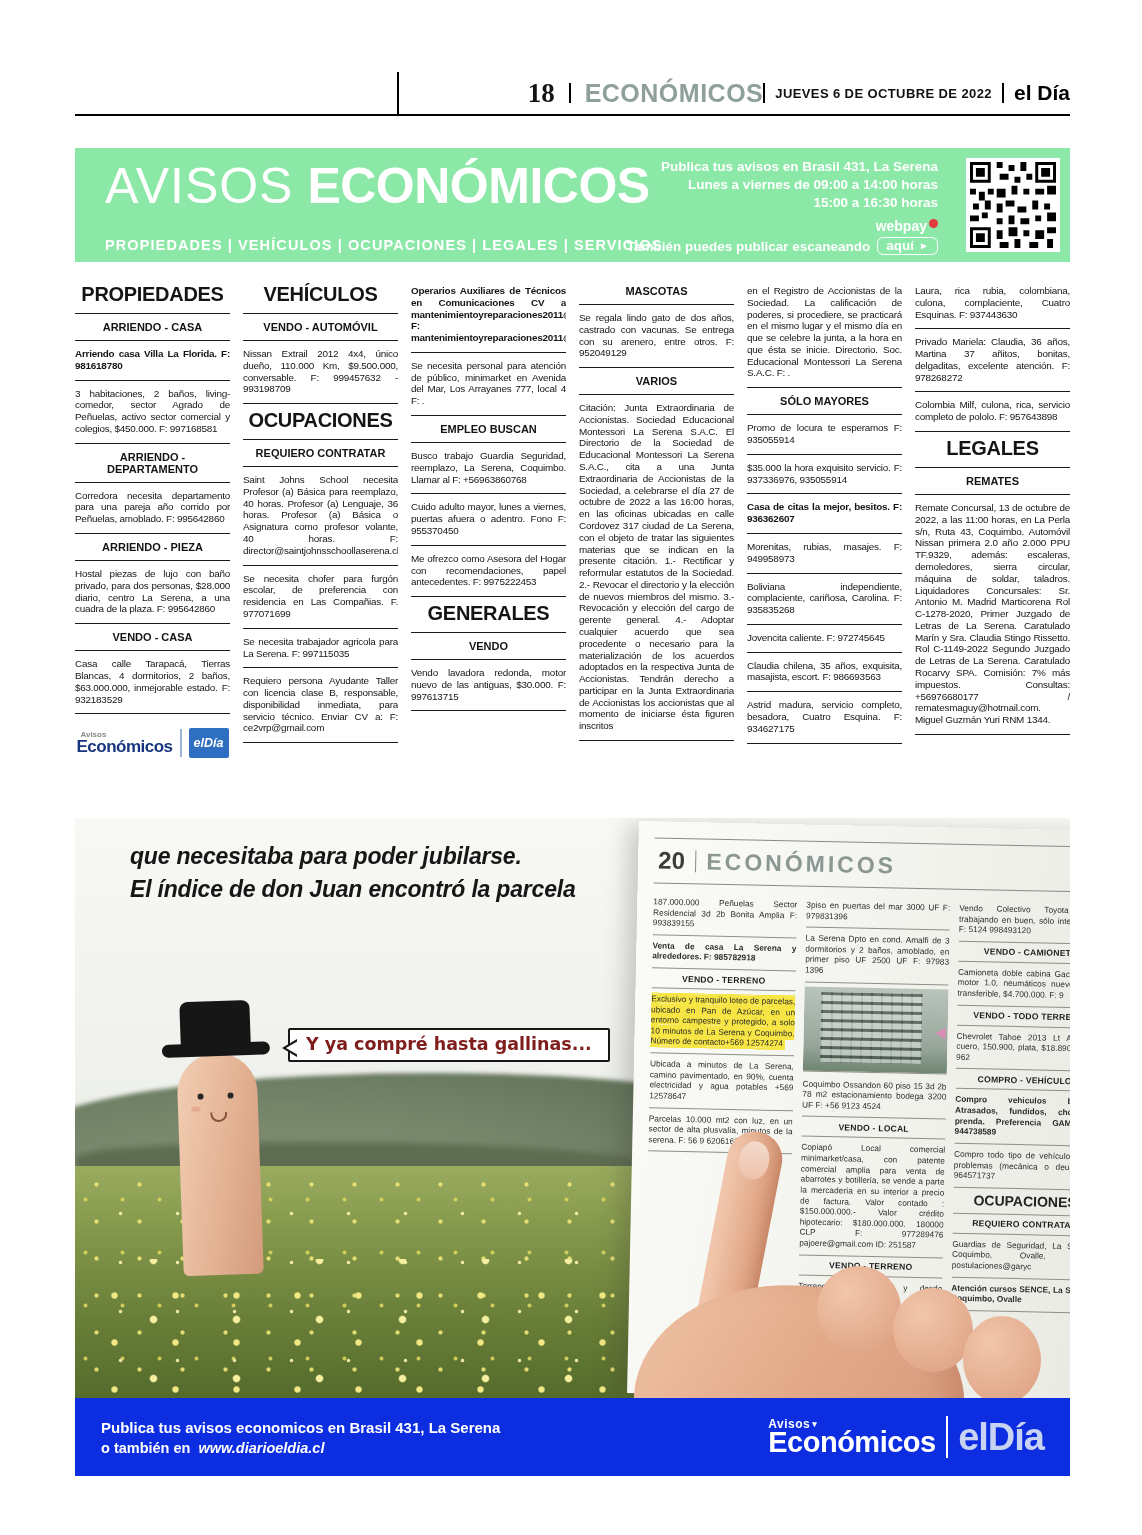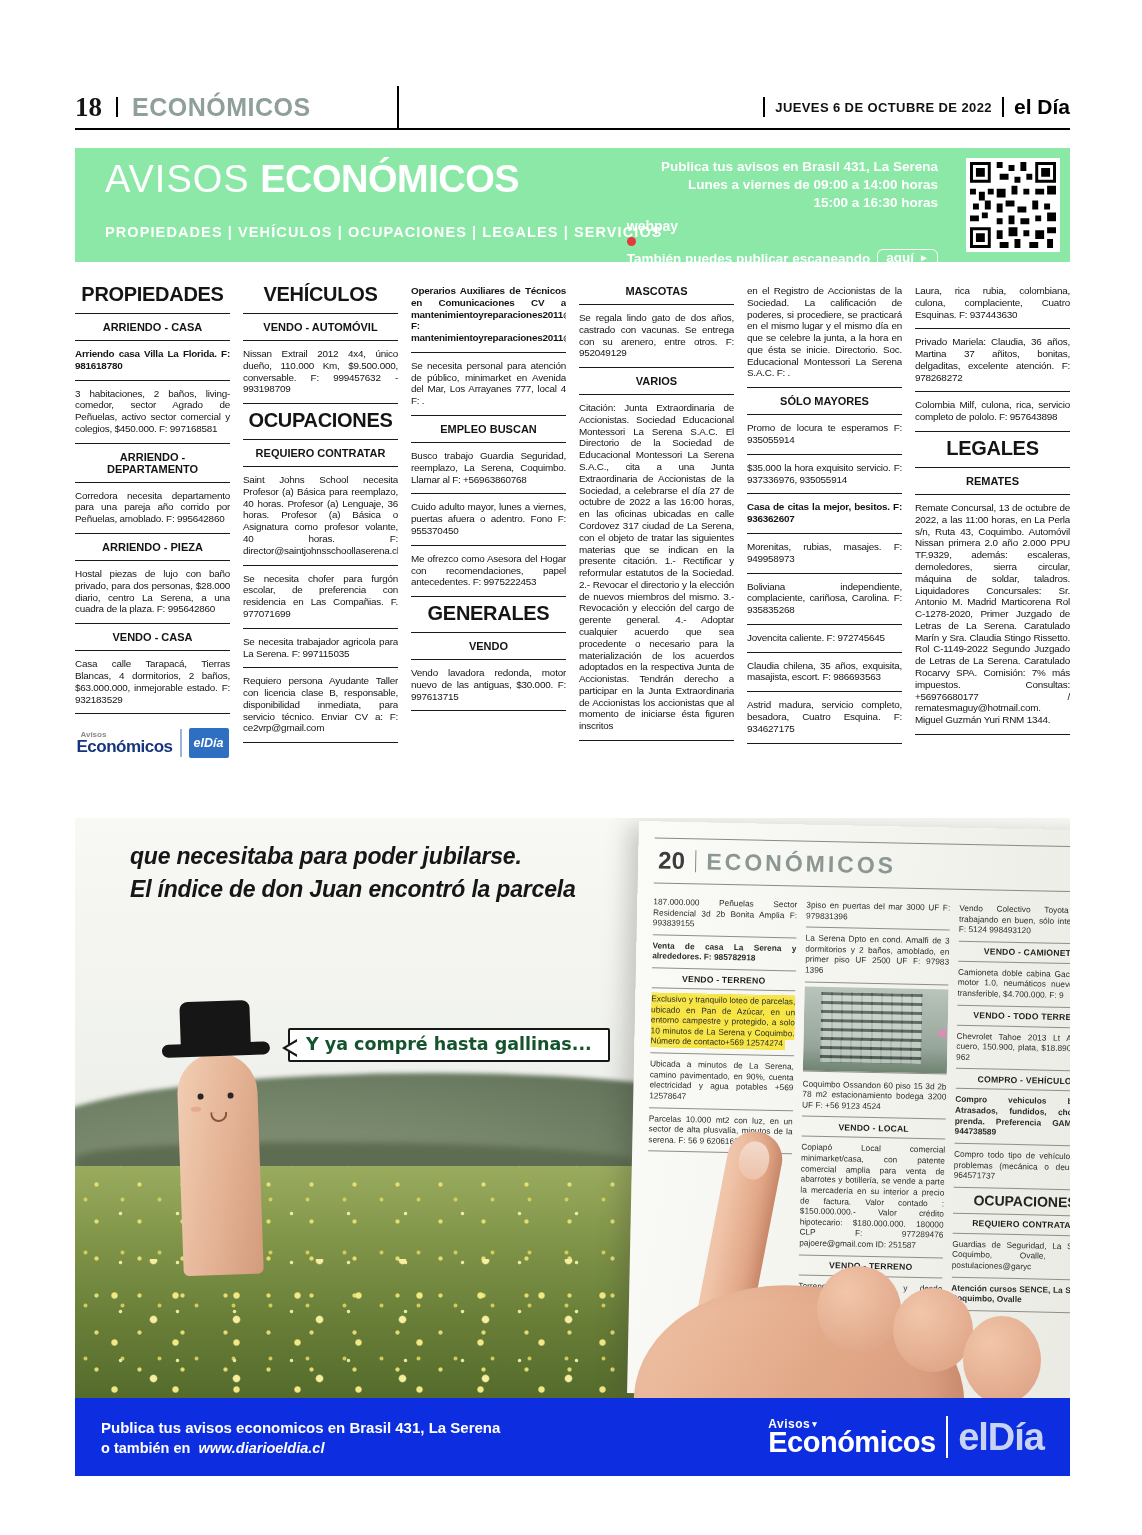--- a/index.html
+++ b/index.html
@@ -1,41 +1,41 @@
 <!DOCTYPE html>
 <html><head>
 <meta charset="utf-8">
 <style>
   html,body{margin:0;padding:0;background:#ffffff;}
   body{width:1142px;height:1535px;position:relative;overflow:hidden;
        font-family:"Liberation Sans",sans-serif;color:#141414;}
   .sheet{position:absolute;inset:0;background:#fff;}
 
   
-  .hdr{position:absolute;left:75px;right:72px;top:86px;height:42px;display:flex;
-       justify-content:space-between;align-items:center;border-bottom:2px solid #000;}
+  .hdr{position:absolute;left:75px;right:72px;top:72px;height:42px;display:flex;
+       justify-content:flex-end;align-items:center;border-bottom:2px solid #000;}
   .hdr-left{display:flex;align-items:center;gap:14px;height:100%;}
   .pg{font-family:"Liberation Serif",serif;font-size:27px;font-weight:700;}
   .hbar{width:2px;height:20px;background:#000;display:inline-block;}
   .hsec{font-size:25px;font-weight:800;color:#8f9f9c;letter-spacing:.5px;}
   .hdr-vline{position:absolute;left:322px;top:0;bottom:0;width:1.5px;background:#000;}
   .hdr-right{display:flex;align-items:center;gap:10px;}
   .hdate{font-size:13px;letter-spacing:.4px;font-weight:600;color:#111;}
   .hbrand{font-size:21px;font-weight:800;color:#000;}
 
   
   .banner{position:absolute;left:75px;right:72px;top:148px;height:114px;background:#8be8a7;color:#fff;}
   .b-left{position:absolute;left:30px;top:12px;}
-  .b-title{font-size:38px;line-height:1.05;}
+  .b-title{font-size:50px;line-height:1.05;}
   .b-light{font-weight:300;letter-spacing:1px;}
   .b-bold{font-weight:800;letter-spacing:-.5px;}
   .b-cats{margin-top:24px;font-size:14.5px;font-weight:600;letter-spacing:1.1px;}
   .b-right{position:absolute;right:132px;top:10px;text-align:right;font-weight:700;}
   .b-info{font-size:13.5px;line-height:1.32;}
-  .b-webpay{margin-top:7px;font-size:14px;font-weight:800;display:flex;justify-content:flex-end;align-items:flex-start;gap:2px;flex-direction:column;}
+  .b-webpay{margin-top:7px;font-size:14px;font-weight:800;display:flex;justify-content:flex-end;align-items:flex-start;gap:2px;}
   .wp-dot{width:9px;height:9px;border-radius:50%;background:#e23b3b;display:inline-block;margin-top:1px;}
   .b-scan{margin-top:3px;font-size:13.5px;display:flex;align-items:center;gap:7px;justify-content:flex-end;}
   .b-aqui{border:1.5px solid #fff;border-radius:6px;padding:0 8px 1px;font-weight:800;display:inline-flex;gap:5px;align-items:center;}
   .b-arrow{font-size:10px;}
   .qr{position:absolute;right:10px;top:10px;width:94px;height:94px;background:#fff;box-sizing:border-box;padding:4px;}
   .qr svg{display:block;width:100%;height:100%;}
 
   
   .classifieds{position:absolute;left:75px;right:72px;top:278px;height:528px;display:grid;
                grid-template-columns:repeat(6,1fr);gap:13px;overflow:hidden;}
@@ -79,21 +79,21 @@
   .p-body{left:16px;top:52px;width:80px;height:222px;border-radius:40px 40px 6px 6px;
           background:linear-gradient(100deg,#f2cfb4 0%,#e4b294 55%,#d29b7c 100%);}
   .p-crown{left:21px;top:0;width:70px;height:46px;background:#161616;border-radius:8px 8px 3px 3px;}
   .p-brim{left:2px;top:42px;width:108px;height:13px;background:#161616;border-radius:7px;}
   .p-eye{width:6px;height:6px;background:#262626;border-radius:50%;top:92px;}
   .p-eye.l{left:36px;}.p-eye.r{left:66px;}
   .p-mouth{left:48px;top:111px;width:13px;height:8px;border:2px solid #8a513c;border-top:none;border-radius:0 0 10px 10px;}
   .p-blush{left:29px;top:105px;width:10px;height:5px;background:#e09a85;border-radius:50%;opacity:.6;}
 
   .bubble{position:absolute;left:213px;top:210px;background:#fff;border:2.5px solid #171717;border-radius:2px;
-          padding:4px 16px 6px;font-family:"DejaVu Sans",sans-serif;font-weight:700;font-size:17.5px;color:#14532d;z-index:6;}
+          padding:4px 16px 6px;font-family:"DejaVu Sans",sans-serif;font-weight:700;font-size:17.5px;color:#7f1d1d;z-index:6;}
   .bubble::before{content:"";position:absolute;left:-17px;top:9px;border:9px solid transparent;border-right:15px solid #171717;}
   .bubble::after{content:"";position:absolute;left:-11px;top:11px;border:7px solid transparent;border-right:12px solid #fff;}
 
   .paper{position:absolute;left:558px;top:8px;width:478px;height:572px;z-index:3;
          background:linear-gradient(100deg,#fbfbf8 0%,#f3f3ee 50%,#e9e9e2 100%);
          transform:rotate(1.2deg);box-shadow:-10px 4px 22px rgba(60,60,50,.25);
          padding:16px 12px 0 16px;box-sizing:border-box;overflow:hidden;}
   .paper-head{display:flex;align-items:center;gap:10px;border-top:1.5px solid #8a8a85;border-bottom:1.5px solid #8a8a85;padding:8px 4px;}
   .pp-num{font-size:24px;font-weight:600;color:#3c3c3c;}
   .pp-bar{width:1.5px;height:22px;background:#8a8a85;}

